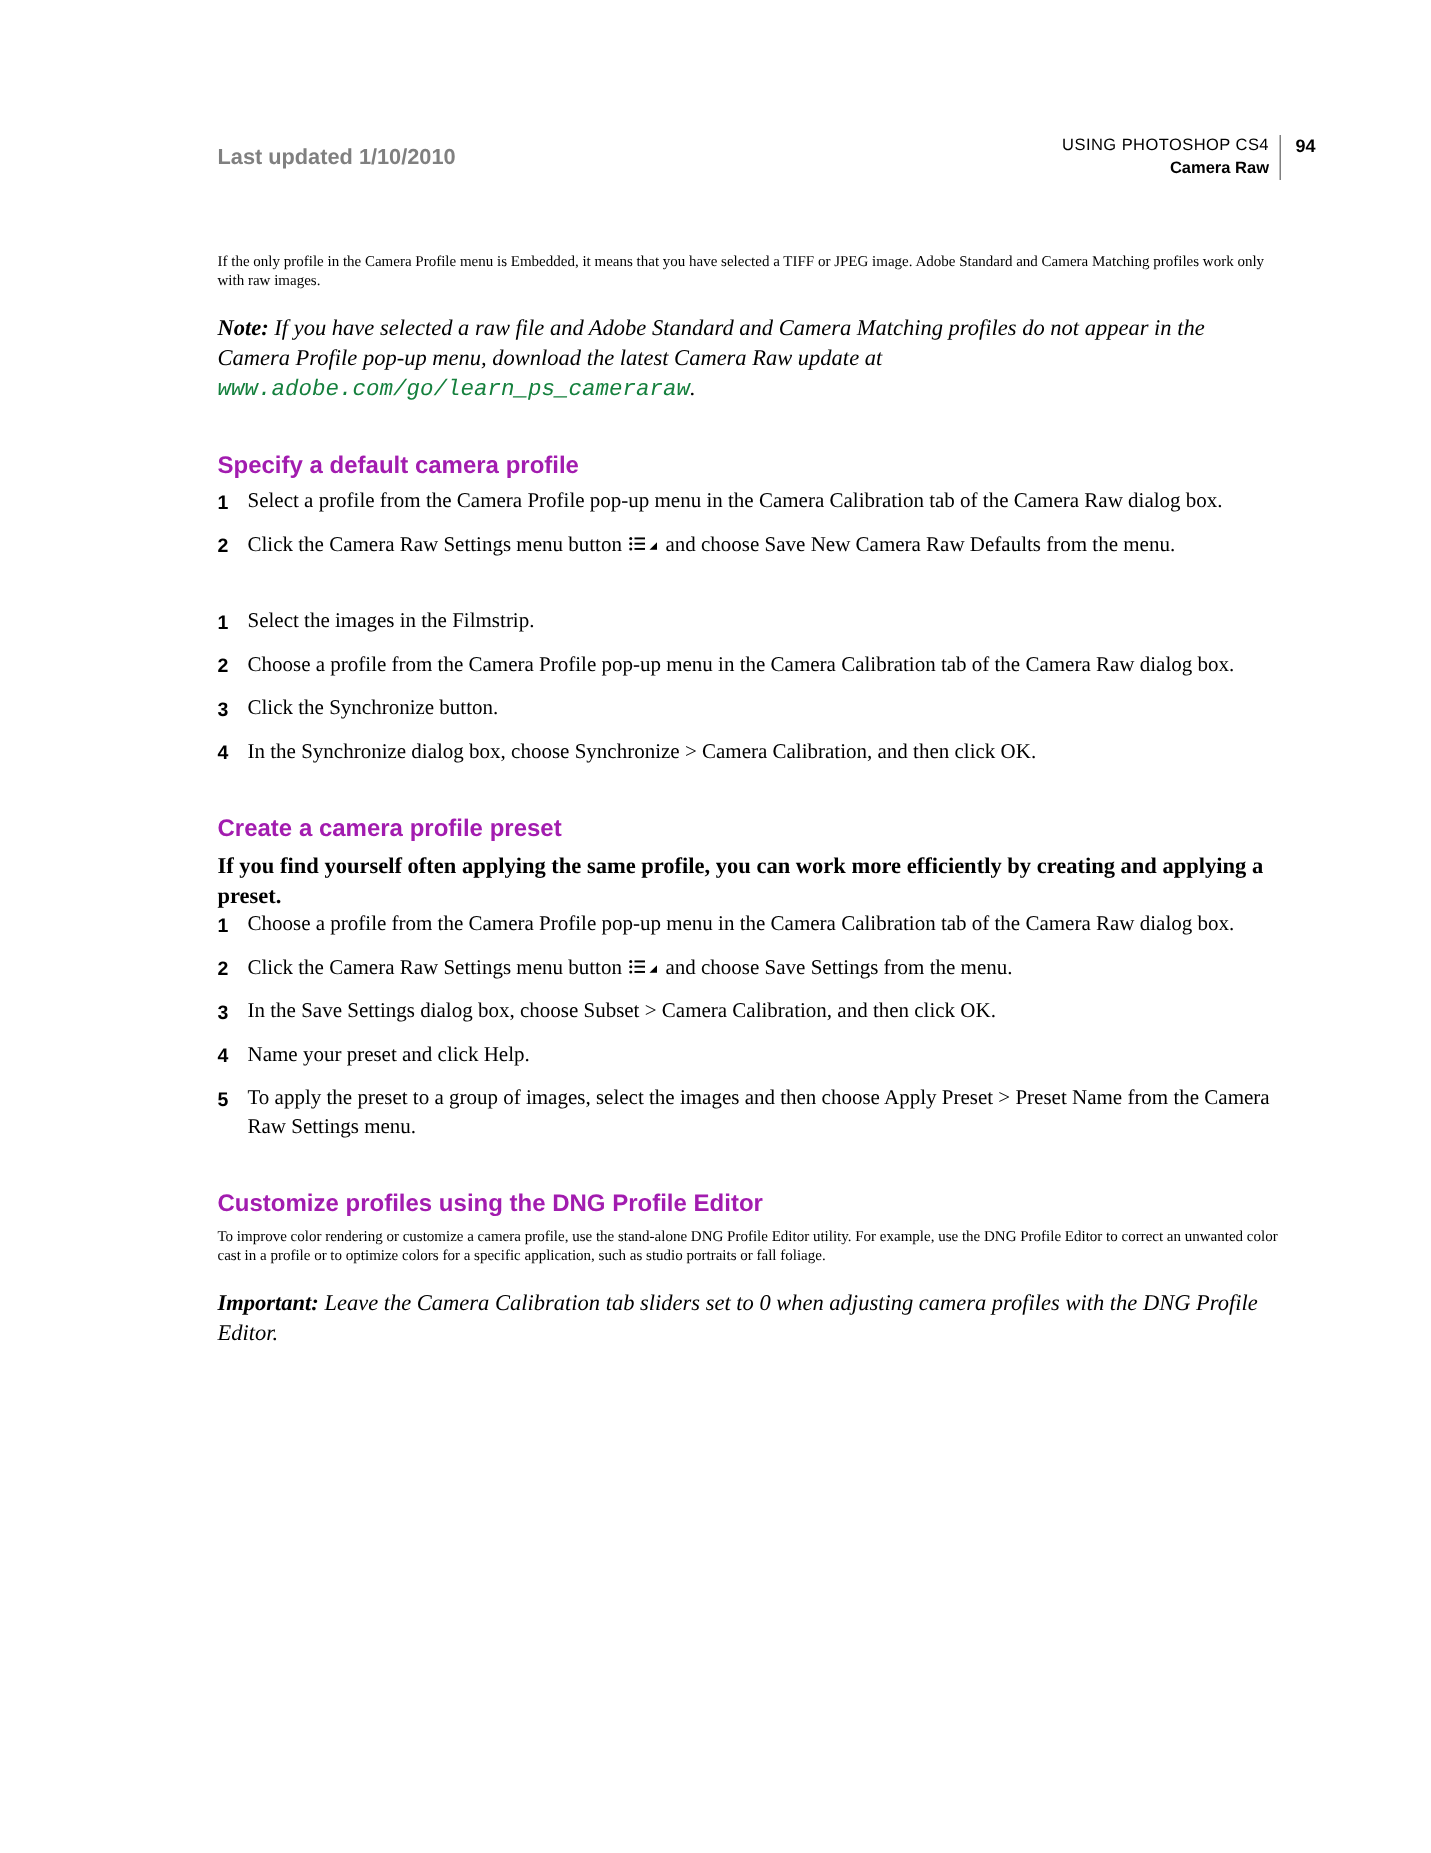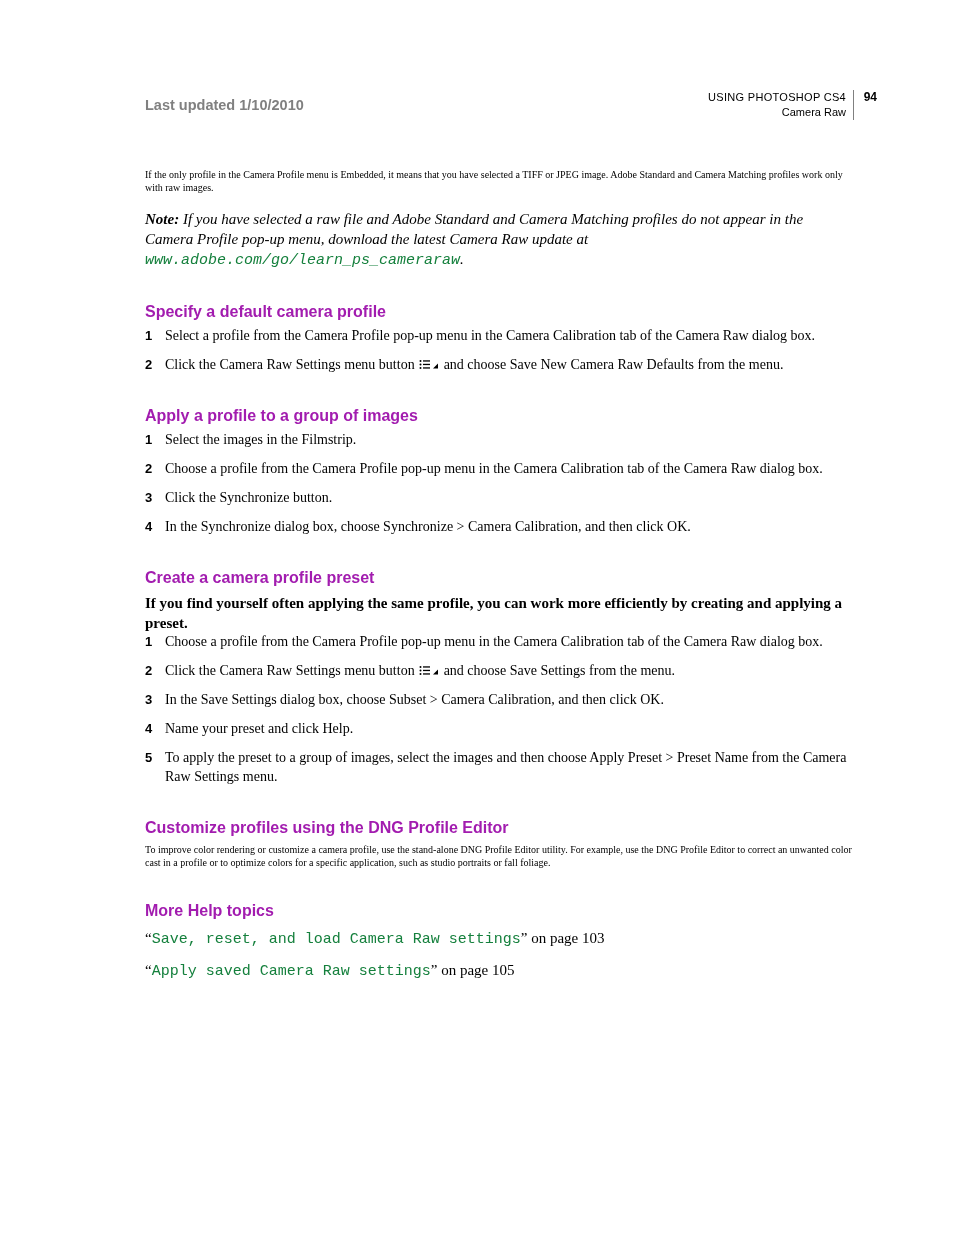--- a/index.html
+++ b/index.html
@@ -37,21 +37,21 @@
     position: relative;
   }
   .page-num {
     position: absolute;
     right: -24px;
     top: -1px;
     font-weight: 700;
     font-size: 12px;
   }
   .header-right .title { letter-spacing: 0.3px; }
-  .header-right .section { font-weight: 400; }
+  .header-right .section { font-weight: 700; }
   .body-text {
     font-size: 10px;
     line-height: 1.35;
     margin-bottom: 14px;
   }
   .note {
     font-size: 15px;
     line-height: 1.35;
     margin-bottom: 32px;
   }
@@ -147,21 +147,20 @@
                 <circle cx="1.5" cy="9" r="1"></circle>
                 <rect x="4" y="8.3" width="7" height="1.3"></rect>
                 <path d="M14 9.5 L19 9.5 L19 4.5 Z"></path>
               </g>
             </svg></span><span> and choose Save New Camera Raw Defaults from the menu.</span>
       </li>
     </ol>
   </div>
 
   <div class="section-block">
-    <h2>Apply a profile to a group of images</h2>
     <ol class="steps">
       <li>Select the images in the Filmstrip.</li>
       <li>Choose a profile from the Camera Profile pop-up menu in the Camera Calibration tab of the Camera Raw dialog box.</li>
       <li>Click the Synchronize button.</li>
       <li>In the Synchronize dialog box, choose Synchronize &gt; Camera Calibration, and then click OK.</li>
     </ol>
   </div>
 
   <div class="section-block">
     <h2>Create a camera profile preset</h2>
@@ -183,25 +182,19 @@
       </li>
       <li>In the Save Settings dialog box, choose Subset &gt; Camera Calibration, and then click OK.</li>
       <li>Name your preset and click Help.</li>
       <li>To apply the preset to a group of images, select the images and then choose Apply Preset &gt; Preset Name from the Camera Raw Settings menu.</li>
     </ol>
   </div>
 
   <div class="section-block">
     <h2>Customize profiles using the DNG Profile Editor</h2>
     <p class="body-text">To improve color rendering or customize a camera profile, use the stand-alone DNG Profile Editor utility. For example, use the DNG Profile Editor to correct an unwanted color cast in a profile or to optimize colors for a specific application, such as studio portraits or fall foliage.</p>
-  </div>
-
-  <div class="more-topics">
-    <h2>More Help topics</h2>
-    <p class="topic-line">
-      <span>“</span><a class="link">Save, reset, and load Camera Raw settings</a><span>” on page 103</span>
+    <p class="important">
+      <span class="important-label">Important:</span><span class="important-body"> Leave the Camera Calibration tab sliders set to 0 when adjusting camera profiles with the DNG Profile Editor.</span>
     </p>
-    <p class="topic-line">
-      <span>“</span><a class="link">Apply saved Camera Raw settings</a><span>” on page 105</span>
-    </p>
-  </div>
+  </div>
+
 
 </div>
 
 </body></html>

